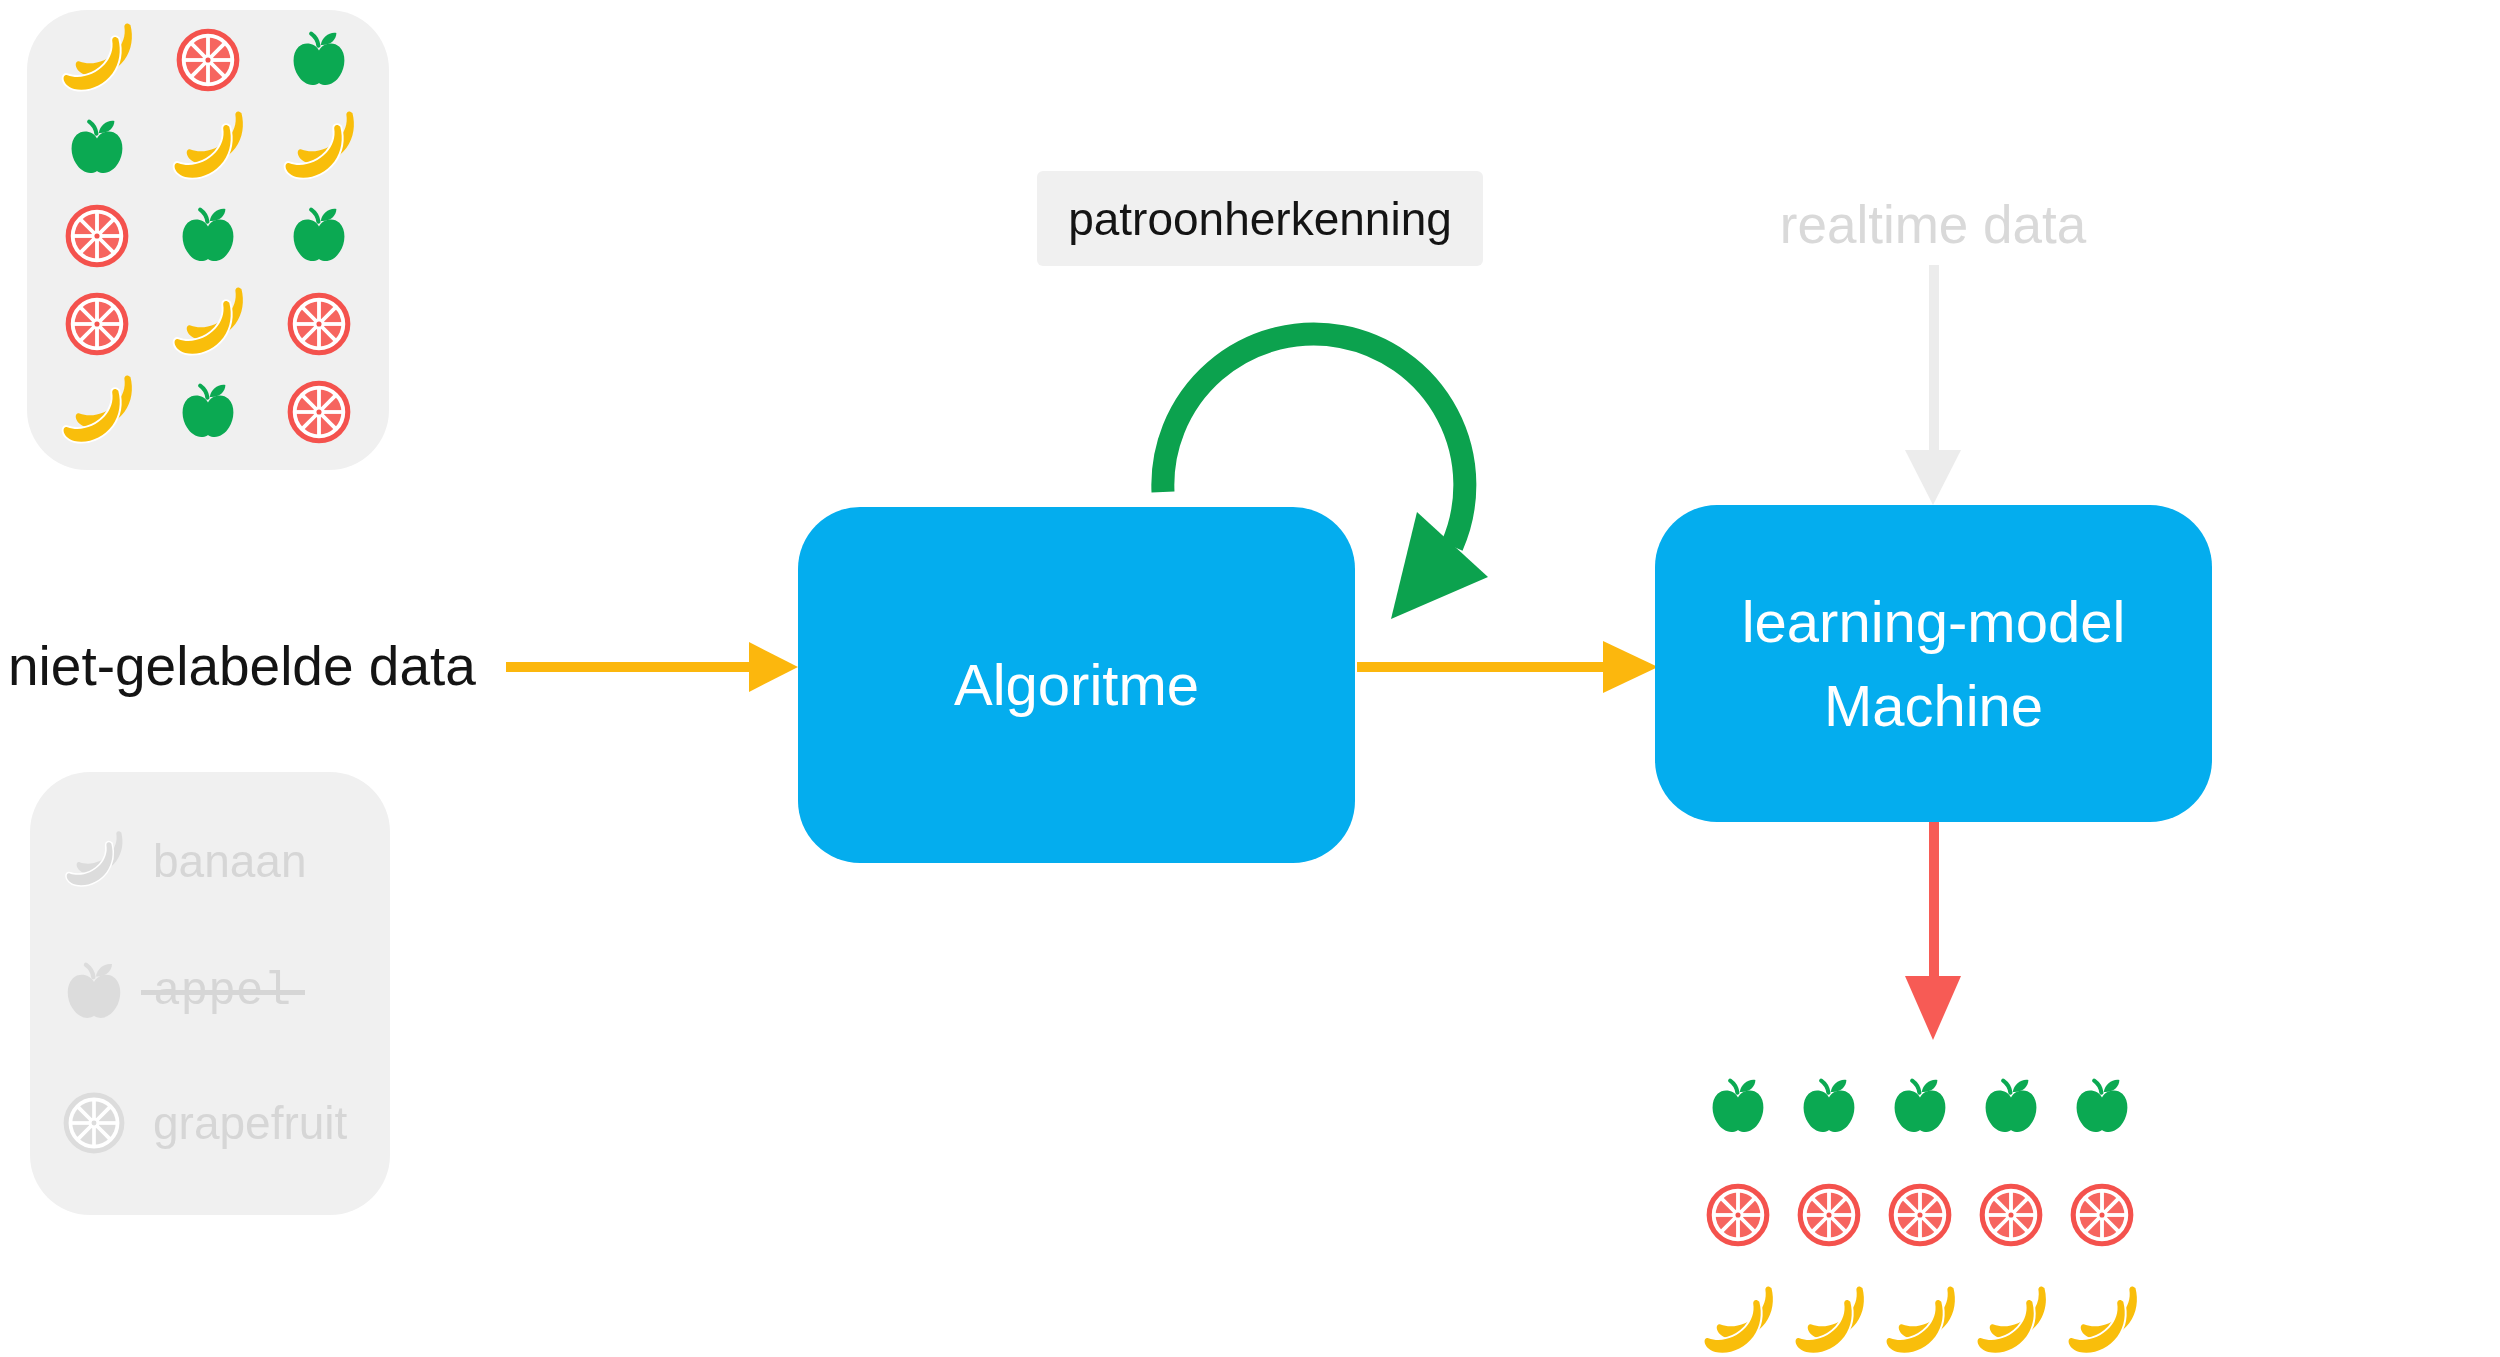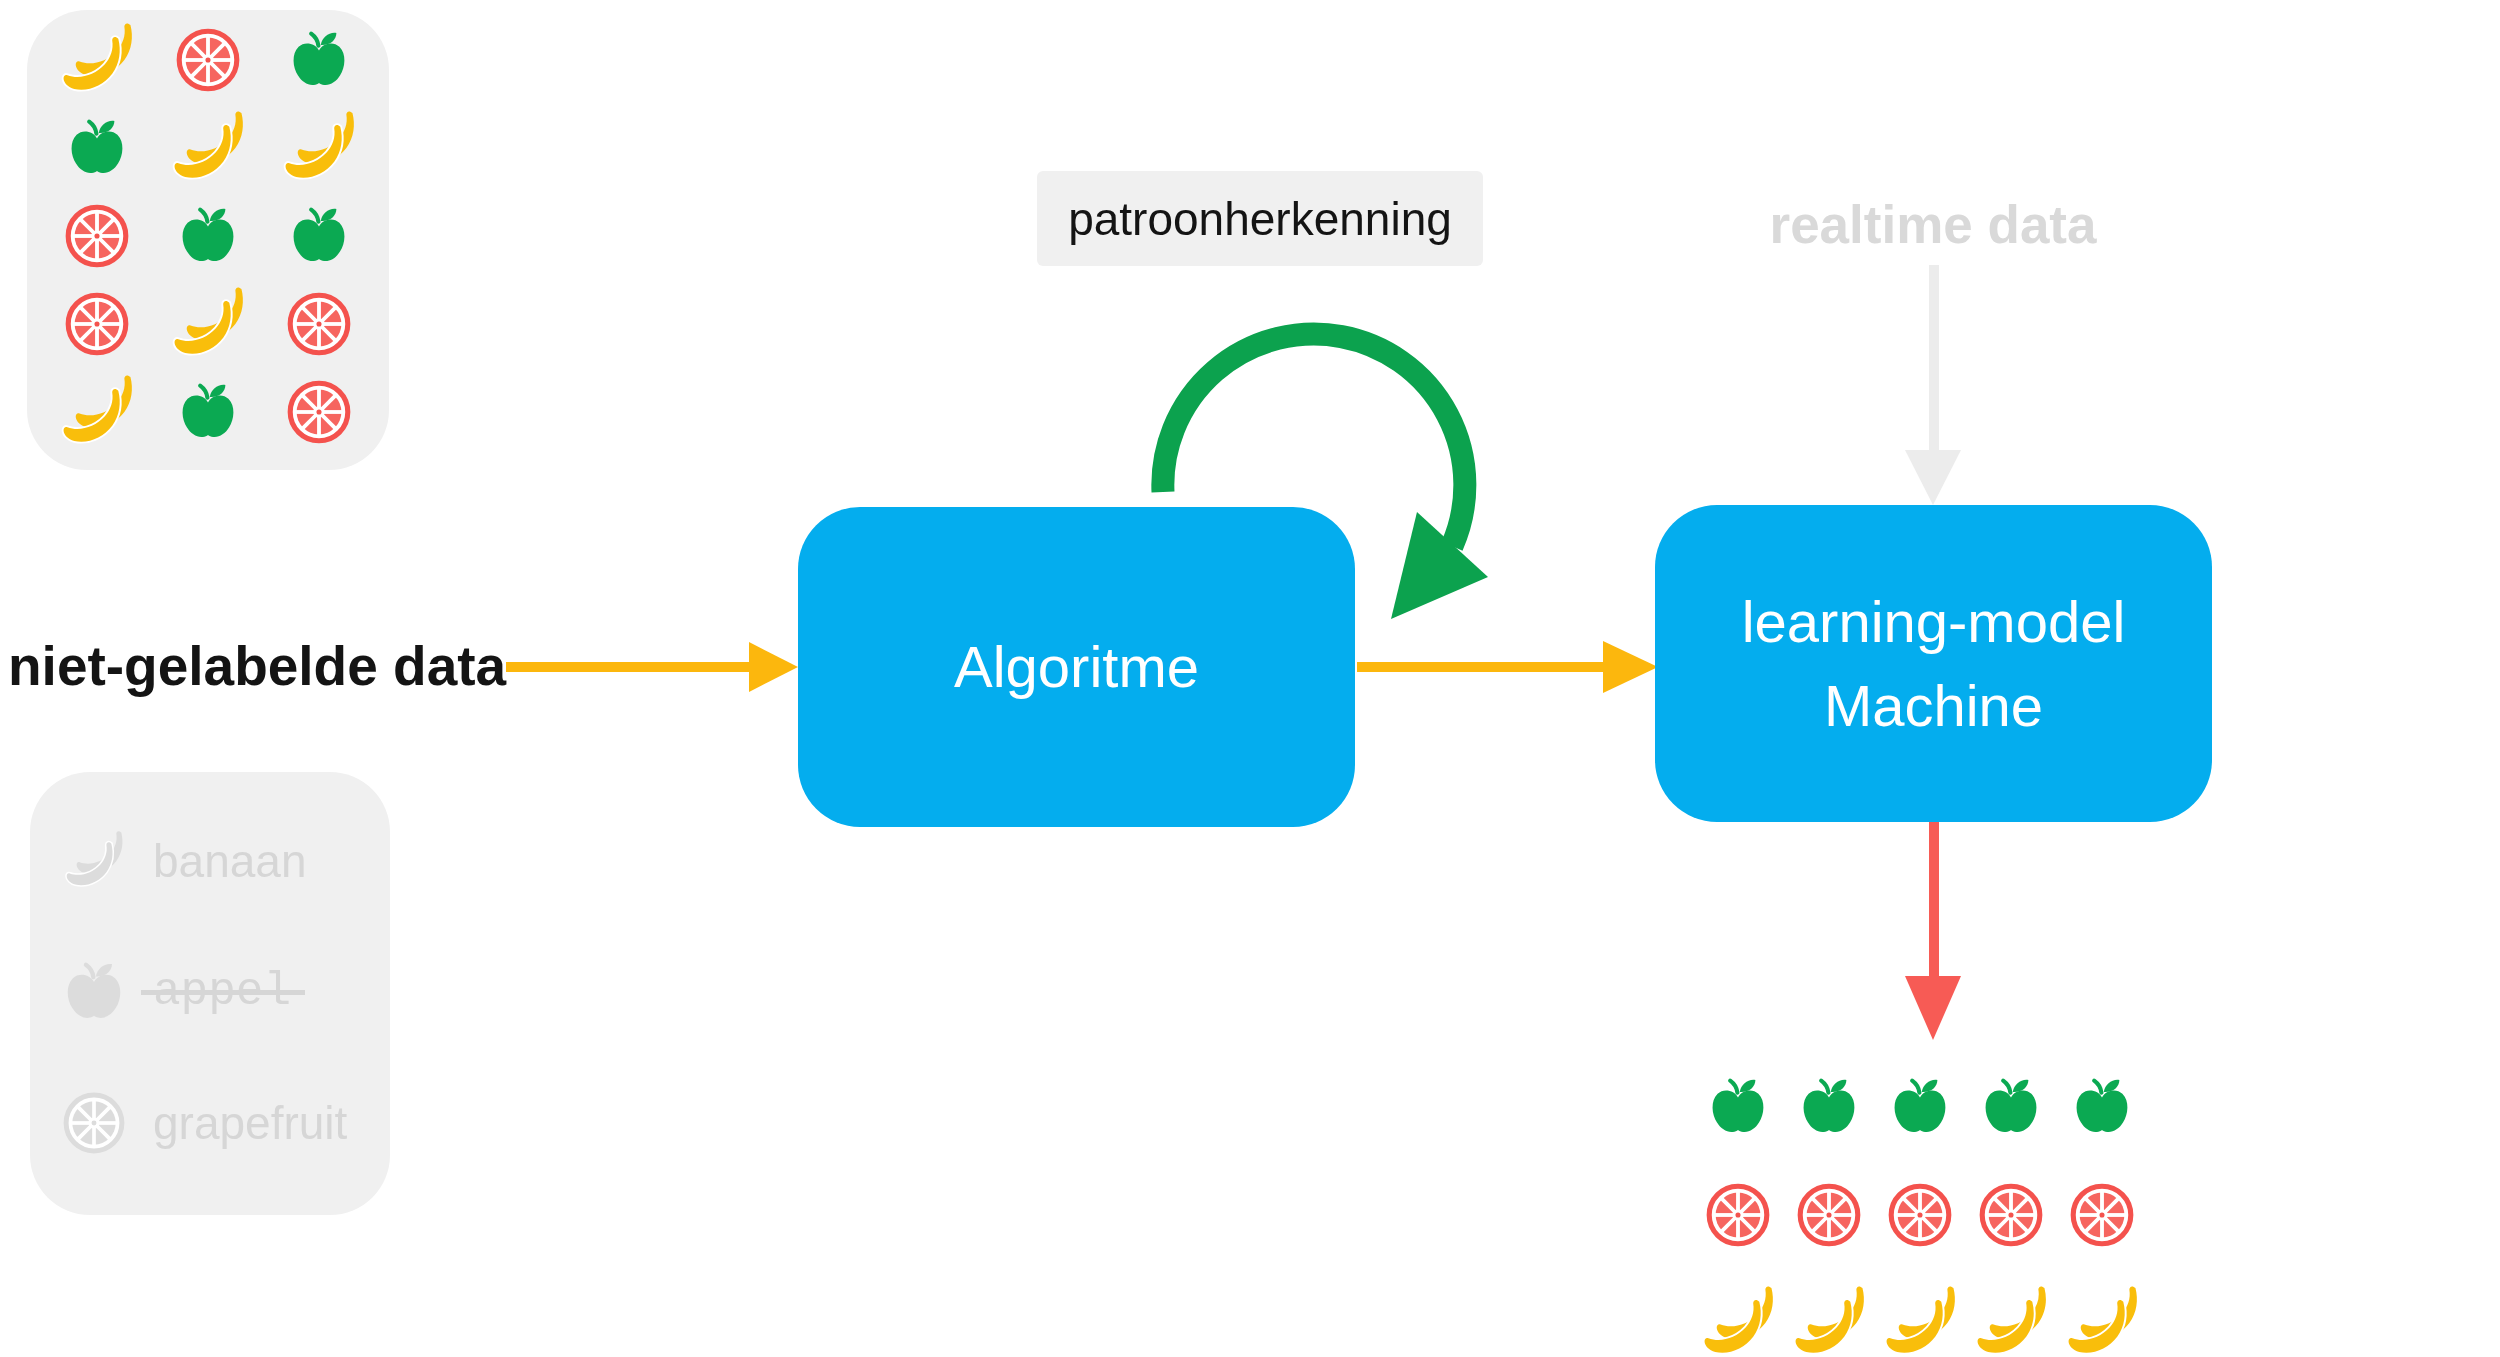--- a/index.html
+++ b/index.html
@@ -24,27 +24,27 @@
   .fruit-grapefruit{width:64px;height:64px;color:var(--c-grapefruit);--flesh:var(--c-grapefruit_flesh);}
   .muted{color:var(--c-muted) !important;--flesh:var(--c-muted) !important;}
 
   .legend-rows{position:absolute;left:63px;top:830px;display:flex;flex-direction:column;gap:69px;}
   .legend-row{display:flex;align-items:center;gap:28px;height:62px;}
   .legend-row .fruit-icon{width:62px;height:62px;}
   .legend-label{font-size:46px;color:var(--c-muted_text);white-space:nowrap;}
   .struck{position:relative;font-family:Liberation Mono, monospace;}
   .struck::after{content:"";position:absolute;left:-12px;right:-14px;top:50%;height:5px;margin-top:-2px;background:var(--c-muted_text);}
 
-  .plain-label{position:absolute;color:var(--c-text);white-space:nowrap;font-weight:bold;}
+  .plain-label{position:absolute;color:var(--c-text);white-space:nowrap;}
   .lbl-unlabeled{left:8px;top:634px;font-size:55px;}
   .lbl-realtime{left:1933px;top:194px;transform:translateX(-50%);font-size:53px;color:#D9D9D9;}
   .pill{position:absolute;left:1037px;top:171px;width:446px;height:95px;background:var(--c-box_gray);border-radius:6px;display:flex;align-items:center;justify-content:center;font-size:46px;color:var(--c-text);}
 
   .node{position:absolute;width:557px;background:var(--c-node_blue);border-radius:62px;display:flex;flex-direction:column;align-items:center;justify-content:center;color:#fff;font-size:58px;line-height:84px;text-align:center;}
-  .node-algorithm{left:798px;top:507px;height:320px;}
+  .node-algorithm{left:798px;top:507px;height:356px;}
   .node-model{left:1655px;top:505px;height:317px;}
 
   .caption{position:absolute;left:1975px;top:869px;width:420px;text-align:center;font-size:48px;line-height:64px;color:var(--c-text);}
 
   .overlay{position:absolute;left:0;top:0;width:2500px;height:1357px;pointer-events:none;}
 </style>
 </head>
 <body>
 
 <div class="stage">

